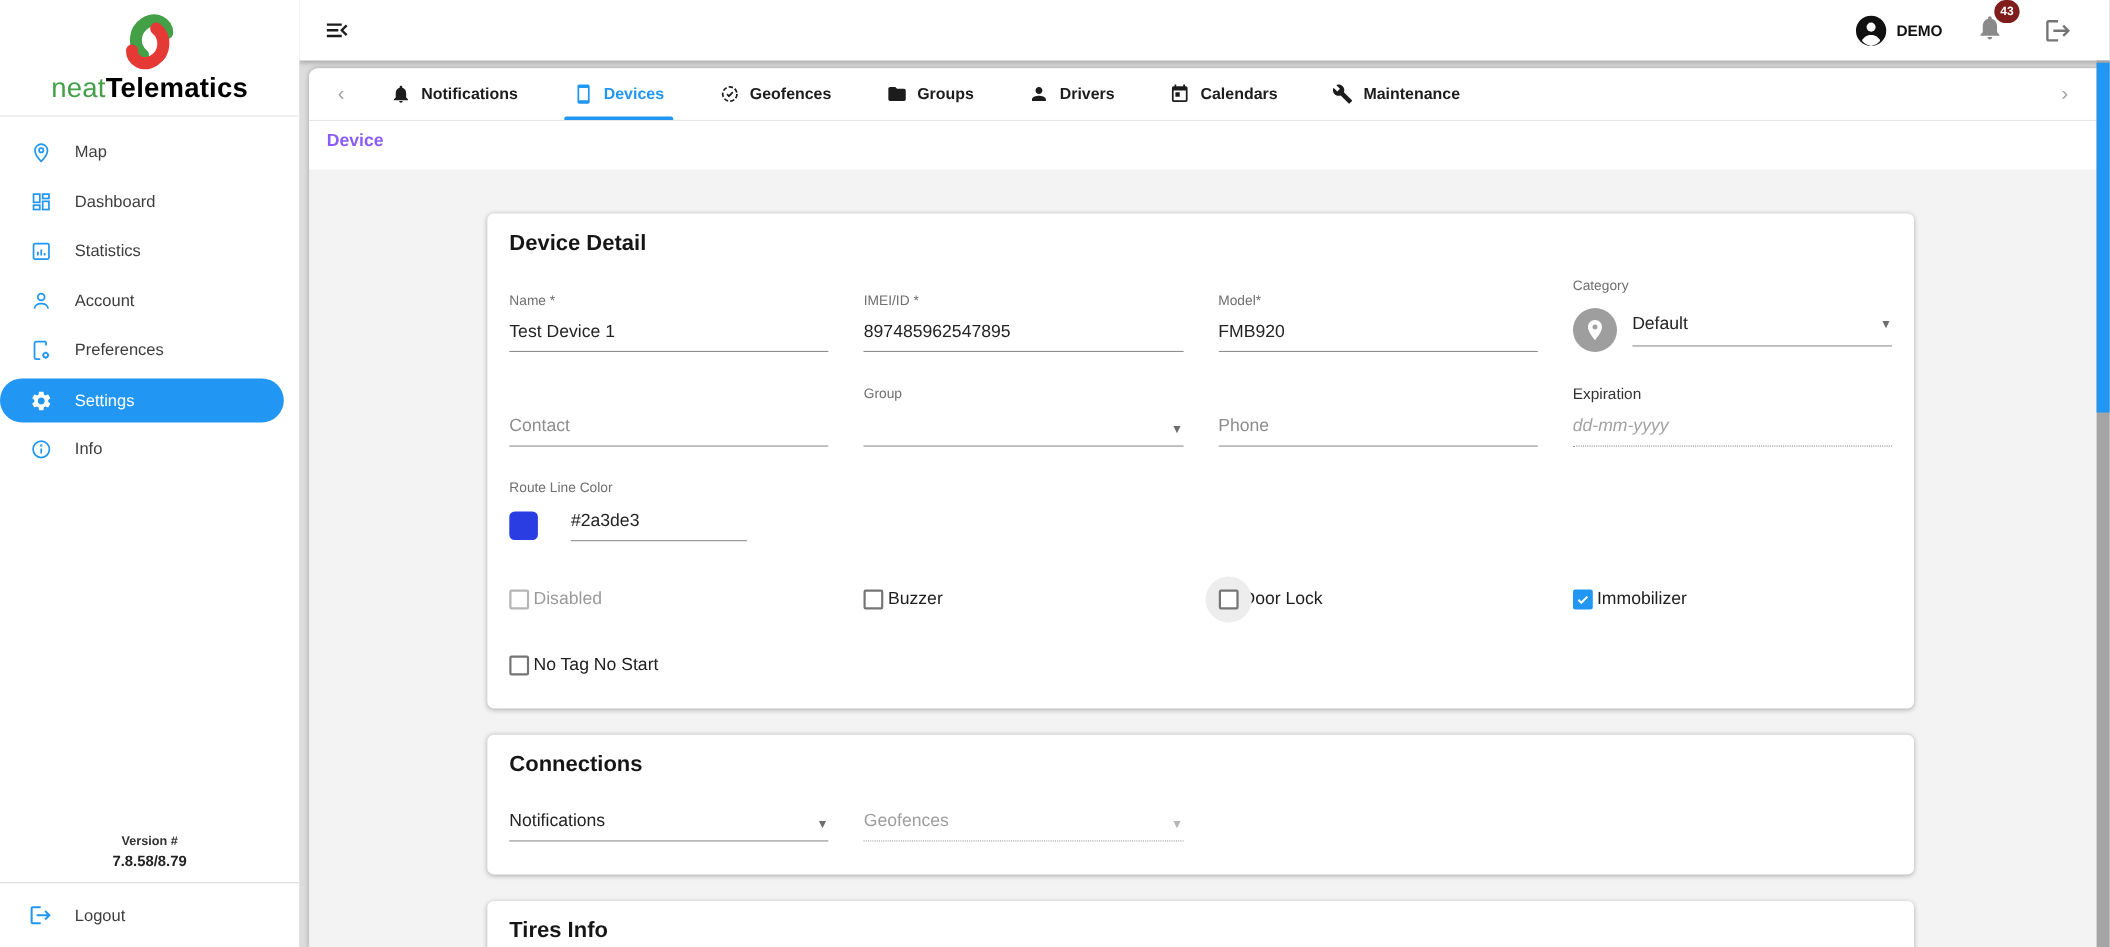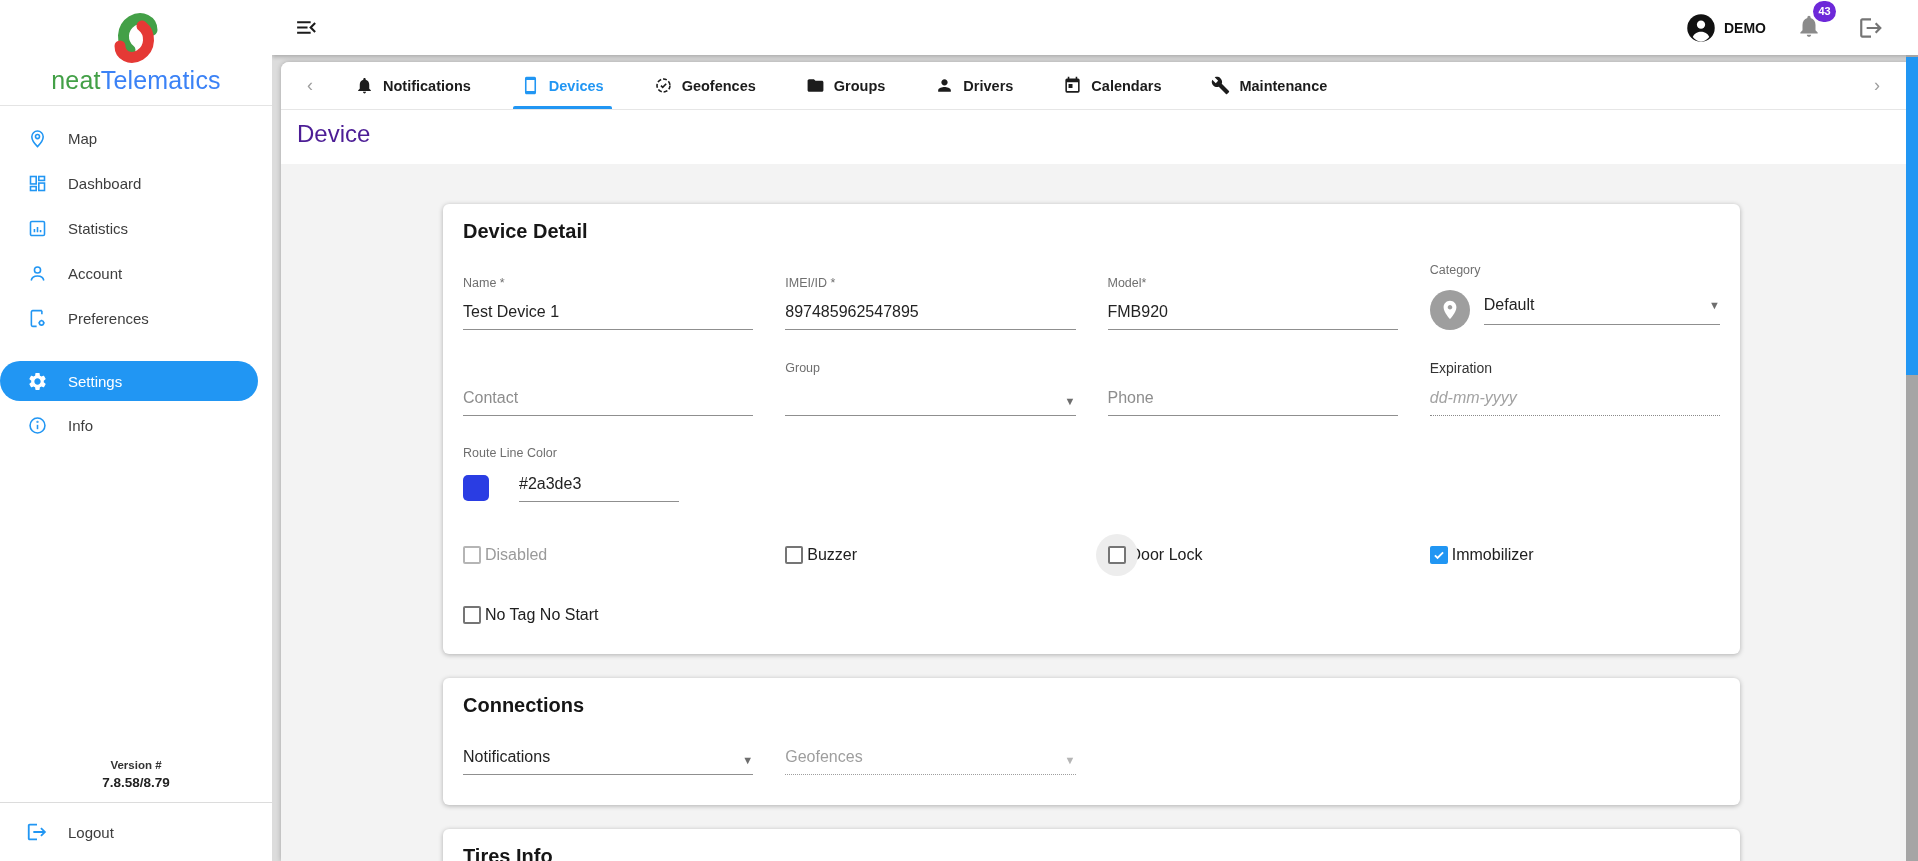--- a/index.html
+++ b/index.html
@@ -6,56 +6,56 @@
   html,body { width:1918px; height:861px; overflow:hidden;
     font-family:"Liberation Sans","DejaVu Sans",sans-serif; background:#dcdcdc; }
   .app { display:flex; width:100%; height:100%; }
 
   
   .sidebar { width:272px; background:#fff; display:flex; flex-direction:column; flex-shrink:0; z-index:20; }
   .logo-block { padding:8px 0 10px; text-align:center; border-bottom:1px solid #e4e4e4; }
   .logo-mark { display:block; margin:2px auto 0; }
   .logo-text { font-size:25px; letter-spacing:0.2px; }
   .logo-text .g { color:#43A047; }
-  .logo-text .r { color:#3b82f6; }
+  .logo-text .r { color:#000000;font-weight:bold; }
   .nav { padding-top:10px; }
   .nav-item { height:45px; display:flex; align-items:center; padding-left:26px; cursor:pointer; color:#3d3d3d; font-size:15px; }
   .nav-item .nico { width:22px; height:22px; margin-right:20px; display:flex; align-items:center; justify-content:center; }
-  .nav-item.active { background:#2196F3; color:#fff; border-radius:24px; margin-right:14px; height:40px; margin-top:20px; margin-bottom:2px; }
+  .nav-item.active { background:#2196F3; color:#fff; border-radius:24px; margin-right:14px; height:40px; margin-top:3px; margin-bottom:2px; }
   .nav-item svg { width:21px; height:21px; }
   .sidebar-bottom { margin-top:auto; }
   .version { text-align:center; padding-bottom:12px; }
   .version-label { font-size:11.5px; font-weight:bold; color:#333; }
   .version-value { font-size:13.5px; font-weight:bold; color:#222; margin-top:4px; }
   .sb-divider { border-top:1px solid #dcdcdc; }
   .logout-item { height:58px; display:flex; align-items:center; padding-left:26px; cursor:pointer; font-size:15px; color:#3d3d3d; }
   .logout-item .nico { width:22px; height:22px; margin-right:20px; }
 
   
   .main { flex:1; display:flex; flex-direction:column; position:relative; background:#dcdcdc; min-width:0; }
   .topbar { height:55px; background:#fff; box-shadow:0 2px 4px rgba(0,0,0,.22); display:flex; align-items:center; justify-content:space-between; padding:0 34px 0 22px; z-index:10; }
   .topbar-right { display:flex; align-items:center; gap:30px; }
   .user-chip { display:flex; align-items:center; gap:8px; cursor:pointer; }
   .user-chip .uname { font-size:14px; font-weight:bold; color:#111; }
   .bell-wrap { position:relative; cursor:pointer; margin-right:6px; }
-  .badge { position:absolute; top:-12px; right:-14px; background:#6d28d9; color:#fff; font-size:11px; font-weight:bold; min-width:23px; height:21px; border-radius:11px; display:flex; align-items:center; justify-content:center; padding:0 4px; }
+  .badge { position:absolute; top:-12px; right:-14px; background:#7f1d1d; color:#fff; font-size:11px; font-weight:bold; min-width:23px; height:21px; border-radius:11px; display:flex; align-items:center; justify-content:center; padding:0 4px; }
   .icon-btn { background:none; border:none; cursor:pointer; display:flex; align-items:center; }
 
   .content { flex:1; position:relative; padding:7px 0 0 9px; min-height:0; }
   .panel { background:#f3f3f3; height:100%; border-radius:8px 0 0 0; box-shadow:0 0 5px rgba(0,0,0,.25); display:flex; flex-direction:column; overflow:hidden; }
   .tabs-row { background:#fff; height:48px; display:flex; align-items:center; padding:0 16px; position:relative; border-bottom:1px solid #e6e6e6; flex-shrink:0; }
   .tab-scroll { color:#9e9e9e; font-size:18px; cursor:pointer; background:none; border:none; width:26px; }
   .tab-scroll.right { position:absolute; right:28px; }
   .tabs { display:flex; gap:46px; margin-left:30px; height:100%; align-items:center; }
   .tab { display:flex; align-items:center; gap:9px; height:100%; position:relative; cursor:pointer; font-size:14.5px; font-weight:600; color:#1c1c1c; padding:0 2px; }
   .tab svg { width:19px; height:19px; }
   .tab.active { color:#2196F3; }
   .tab .indicator { position:absolute; bottom:0; left:-6px; right:-6px; height:3px; background:#2196F3; border-radius:2px 2px 0 0; }
   .page-head { background:#fff; padding:10px 16px 16px; flex-shrink:0; }
-  .page-title { font-size:24px; font-weight:normal; color:#4c1d95; }
+  .page-title { font-size:16px; font-weight:bold; color:#8b5cf6; }
 
   .cards-area { flex:1; padding:40px 178px 12px 162px; min-height:0; }
   .card { background:#fff; border-radius:6px; box-shadow:0 1px 5px rgba(0,0,0,.28); padding:16px 20px 30px; margin-bottom:24px; }
   .card-title { font-size:20px; font-weight:bold; color:#161616; margin-bottom:20px; }
 
   .frow { display:grid; grid-template-columns:repeat(4,1fr); column-gap:32px; margin-bottom:26px; }
   .field { display:flex; flex-direction:column; justify-content:flex-end; min-height:60px; }
   .flabel { font-size:12.5px; color:#6f6f6f; margin-bottom:13px; }
   .flabel.dark { font-size:14px; color:#333; font-weight:500; }
   .finput { border:none; outline:none; background:transparent; font-size:16px; color:#232323; border-bottom:1px solid #8f8f8f; padding:0 0 8px; width:100%; font-family:inherit; }

